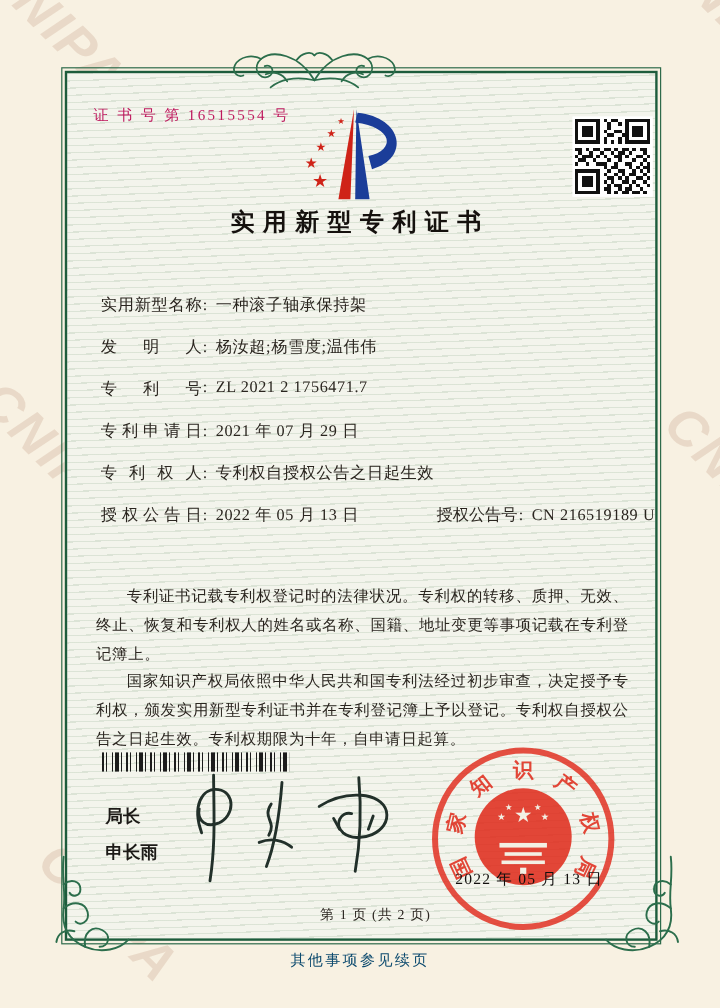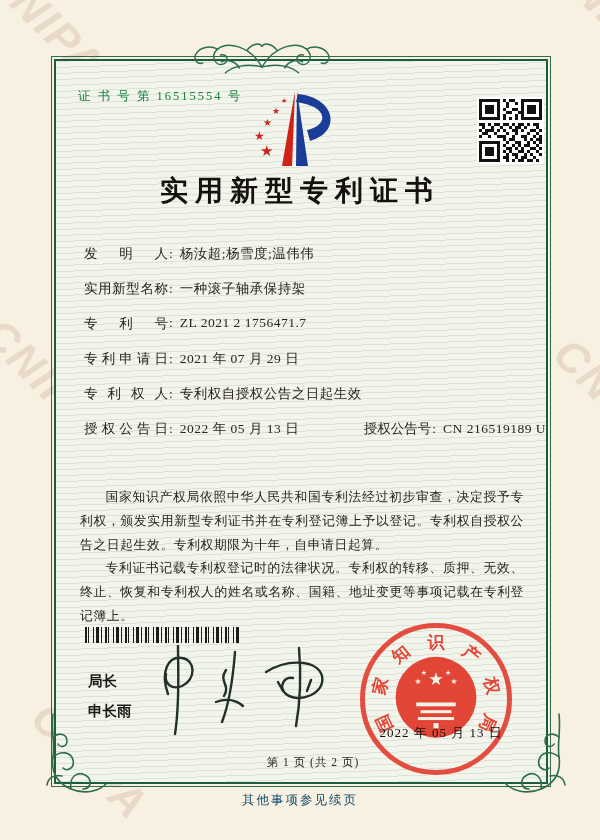--- a/index.html
+++ b/index.html
@@ -34,26 +34,26 @@
     background:
       repeating-linear-gradient(178deg, rgba(125,160,125,.20) 0 1px, rgba(0,0,0,0) 1px 6px),
       #f3f4ec;
   }
   .content{position:absolute; inset:0; z-index:3;}
   
   .flourish-top{position:absolute; left:188px; top:36px; width:148px; height:42px; z-index:4;}
   .flourish-bl{position:absolute; left:40px;  top:712px; width:74px; height:86px; z-index:4;}
   .flourish-br{position:absolute; left:498px; top:712px; width:74px; height:86px; z-index:4; transform:scaleX(-1);}
   
-  .cert-no{position:absolute; left:78px; top:88px; font-size:12.5px; letter-spacing:2px; color:#15803d;}
+  .cert-no{position:absolute; left:78px; top:88px; font-size:12.5px; letter-spacing:2px; color:#be185d;}
   .logo{position:absolute; left:250px; top:88px; width:102px; height:80px;}
   .qr{position:absolute; left:477px; top:97px; width:63px; height:63px; background:#fff; padding:2px;}
   .title{
     position:absolute; left:0; top:172px; width:600px; text-align:center;
-    font-size:28px; font-weight:bold; letter-spacing:7px; color:#15110e;
+    font-size:20px; font-weight:bold; letter-spacing:7px; color:#15110e;
   }
   
   .fields{position:absolute; left:84px; top:245px; width:440px; font-size:13.5px; color:#2a251f;}
   .frow{height:35px; white-space:nowrap;}
   .flabel{display:inline-block; width:84px; text-align:justify; text-align-last:justify; vertical-align:top;}
   .fcolon{display:inline-block; margin:0 7px 0 1px;}
   .fvalue{letter-spacing:.5px;}
   .fvalue.w160{display:inline-block; width:158px;}
   .flabel2{display:inline-block; margin-left:26px;}
   
@@ -191,42 +191,42 @@
            M9 18h1v1h-1z M11 18h2v1h-2z M15 18h1v1h-1z M17 18h1v1h-1z M20 18h1v1h-1z
            M8 19h2v1h-2z M12 19h1v1h-1z M14 19h2v1h-2z M18 19h1v1h-1z
            M9 20h1v1h-1z M11 20h1v1h-1z M13 20h2v1h-2z M16 20h2v1h-2z M19 20h1v1h-1z"></path>
       </g>
     </svg>
 
     <div class="title">实用新型专利证书</div>
 
     <div class="fields">
       <div class="frow">
+        <span class="flabel">实用新型名称</span><span class="fcolon">:</span><span class="fvalue">一种滚子轴承保持架</span>
+      </div>
+      <div class="frow">
         <span class="flabel">发明人</span><span class="fcolon">:</span><span class="fvalue">杨汝超;杨雪度;温伟伟</span>
       </div>
       <div class="frow">
-        <span class="flabel">实用新型名称</span><span class="fcolon">:</span><span class="fvalue">一种滚子轴承保持架</span>
-      </div>
-      <div class="frow">
         <span class="flabel">专利号</span><span class="fcolon">:</span><span class="fvalue">ZL 2021 2 1756471.7</span>
       </div>
       <div class="frow">
         <span class="flabel">专利申请日</span><span class="fcolon">:</span><span class="fvalue">2021 年 07 月 29 日</span>
       </div>
       <div class="frow">
         <span class="flabel">专利权人</span><span class="fcolon">:</span><span class="fvalue">专利权自授权公告之日起生效</span>
       </div>
       <div class="frow">
         <span class="flabel">授权公告日</span><span class="fcolon">:</span><span class="fvalue w160">2022 年 05 月 13 日</span><span class="flabel2">授权公告号</span><span class="fcolon">:</span><span class="fvalue">CN 216519189 U</span>
       </div>
     </div>
 
     <div class="paras">
+      <p>专利证书记载专利权登记时的法律状况。专利权的转移、质押、无效、终止、恢复和专利权人的姓名或名称、国籍、地址变更等事项记载在专利登记簿上。</p>
       <p>国家知识产权局依照中华人民共和国专利法经过初步审查，决定授予专利权，颁发实用新型专利证书并在专利登记簿上予以登记。专利权自授权公告之日起生效。专利权期限为十年，自申请日起算。</p>
-      <p>专利证书记载专利权登记时的法律状况。专利权的转移、质押、无效、终止、恢复和专利权人的姓名或名称、国籍、地址变更等事项记载在专利登记簿上。</p>
     </div>
 
     <div class="barcode"></div>
 
     <div class="director">
       <div>局长</div>
       <div>申长雨</div>
     </div>
 
     <svg class="signature" viewBox="0 0 210 100">

